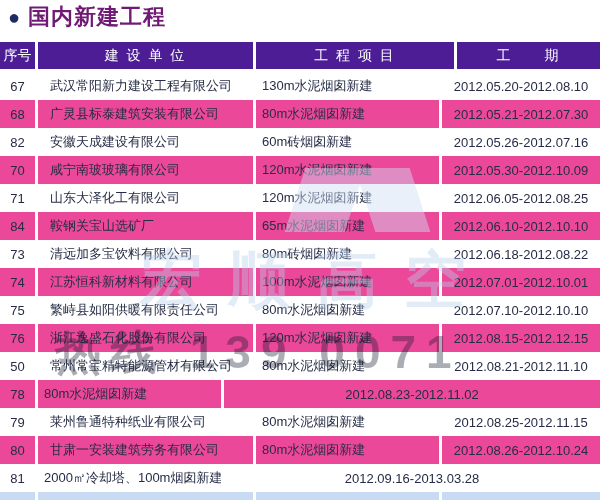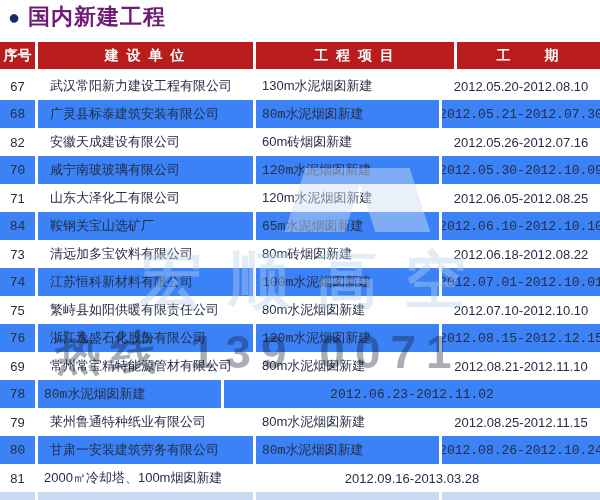--- a/index.html
+++ b/index.html
@@ -19,31 +19,31 @@
     color:#701a75;font-size:22px;font-weight:bold;letter-spacing:1px;
   }
   .table{
     position:relative;margin-top:10px;z-index:1;
   }
   .hrow,.row{
     display:flex;height:27px;margin-bottom:0;
   }
   .hrow{height:27px;margin-bottom:3px;}
   .hcell{
-    background:#b91c1c;color:#ffffff;font-weight:bold;font-size:14px;
+    background:#4c1d95;color:#ffffff;font-weight:normal;font-size:14px;
     display:flex;align-items:center;justify-content:center;
     box-sizing:border-box;
   }
   .row{height:28px;}
   .cell{
     background:transparent;color:#262c45;font-size:13px;
     display:flex;align-items:center;box-sizing:border-box;
     white-space:nowrap;overflow:hidden;
   }
-  .row.alt .cell{background:#3b82f6;font-family:Liberation Mono, monospace;}
+  .row.alt .cell{background:#ec4899;}
   .c-no{width:35px;justify-content:center;margin-right:3px;}
   .c-company{width:215px;padding-left:12px;margin-right:3px;}
   .c-project{width:183px;padding-left:6px;margin-right:3px;}
   .c-period{flex:1;justify-content:center;}
   .h-no{width:35px;margin-right:3px;}
   .h-company{width:215px;margin-right:3px;letter-spacing:2px;}
   .h-project{width:198px;margin-right:3px;letter-spacing:2px;}
   .h-period{flex:1;letter-spacing:2px;}
   .bottom-sliver{
     display:flex;height:10px;
@@ -154,30 +154,30 @@
   </div>
 
   <div class="row alt">
     <div class="cell c-no">76</div>
     <div class="cell c-company">浙江逸盛石化股份有限公司</div>
     <div class="cell c-project">120m水泥烟囱新建</div>
     <div class="cell c-period">2012.08.15-2012.12.15</div>
   </div>
 
   <div class="row">
-    <div class="cell c-no">69</div>
+    <div class="cell c-no">50</div>
     <div class="cell c-company">常州常宝精特能源管材有限公司</div>
     <div class="cell c-project">80m水泥烟囱新建</div>
     <div class="cell c-period">2012.08.21-2012.11.10</div>
   </div>
 
   <div class="row alt">
     <div class="cell c-no">78</div>
     <div class="cell c-project">80m水泥烟囱新建</div>
-    <div class="cell c-period">2012.06.23-2012.11.02</div>
+    <div class="cell c-period">2012.08.23-2012.11.02</div>
   </div>
 
   <div class="row">
     <div class="cell c-no">79</div>
     <div class="cell c-company">莱州鲁通特种纸业有限公司</div>
     <div class="cell c-project">80m水泥烟囱新建</div>
     <div class="cell c-period">2012.08.25-2012.11.15</div>
   </div>
 
   <div class="row alt">

